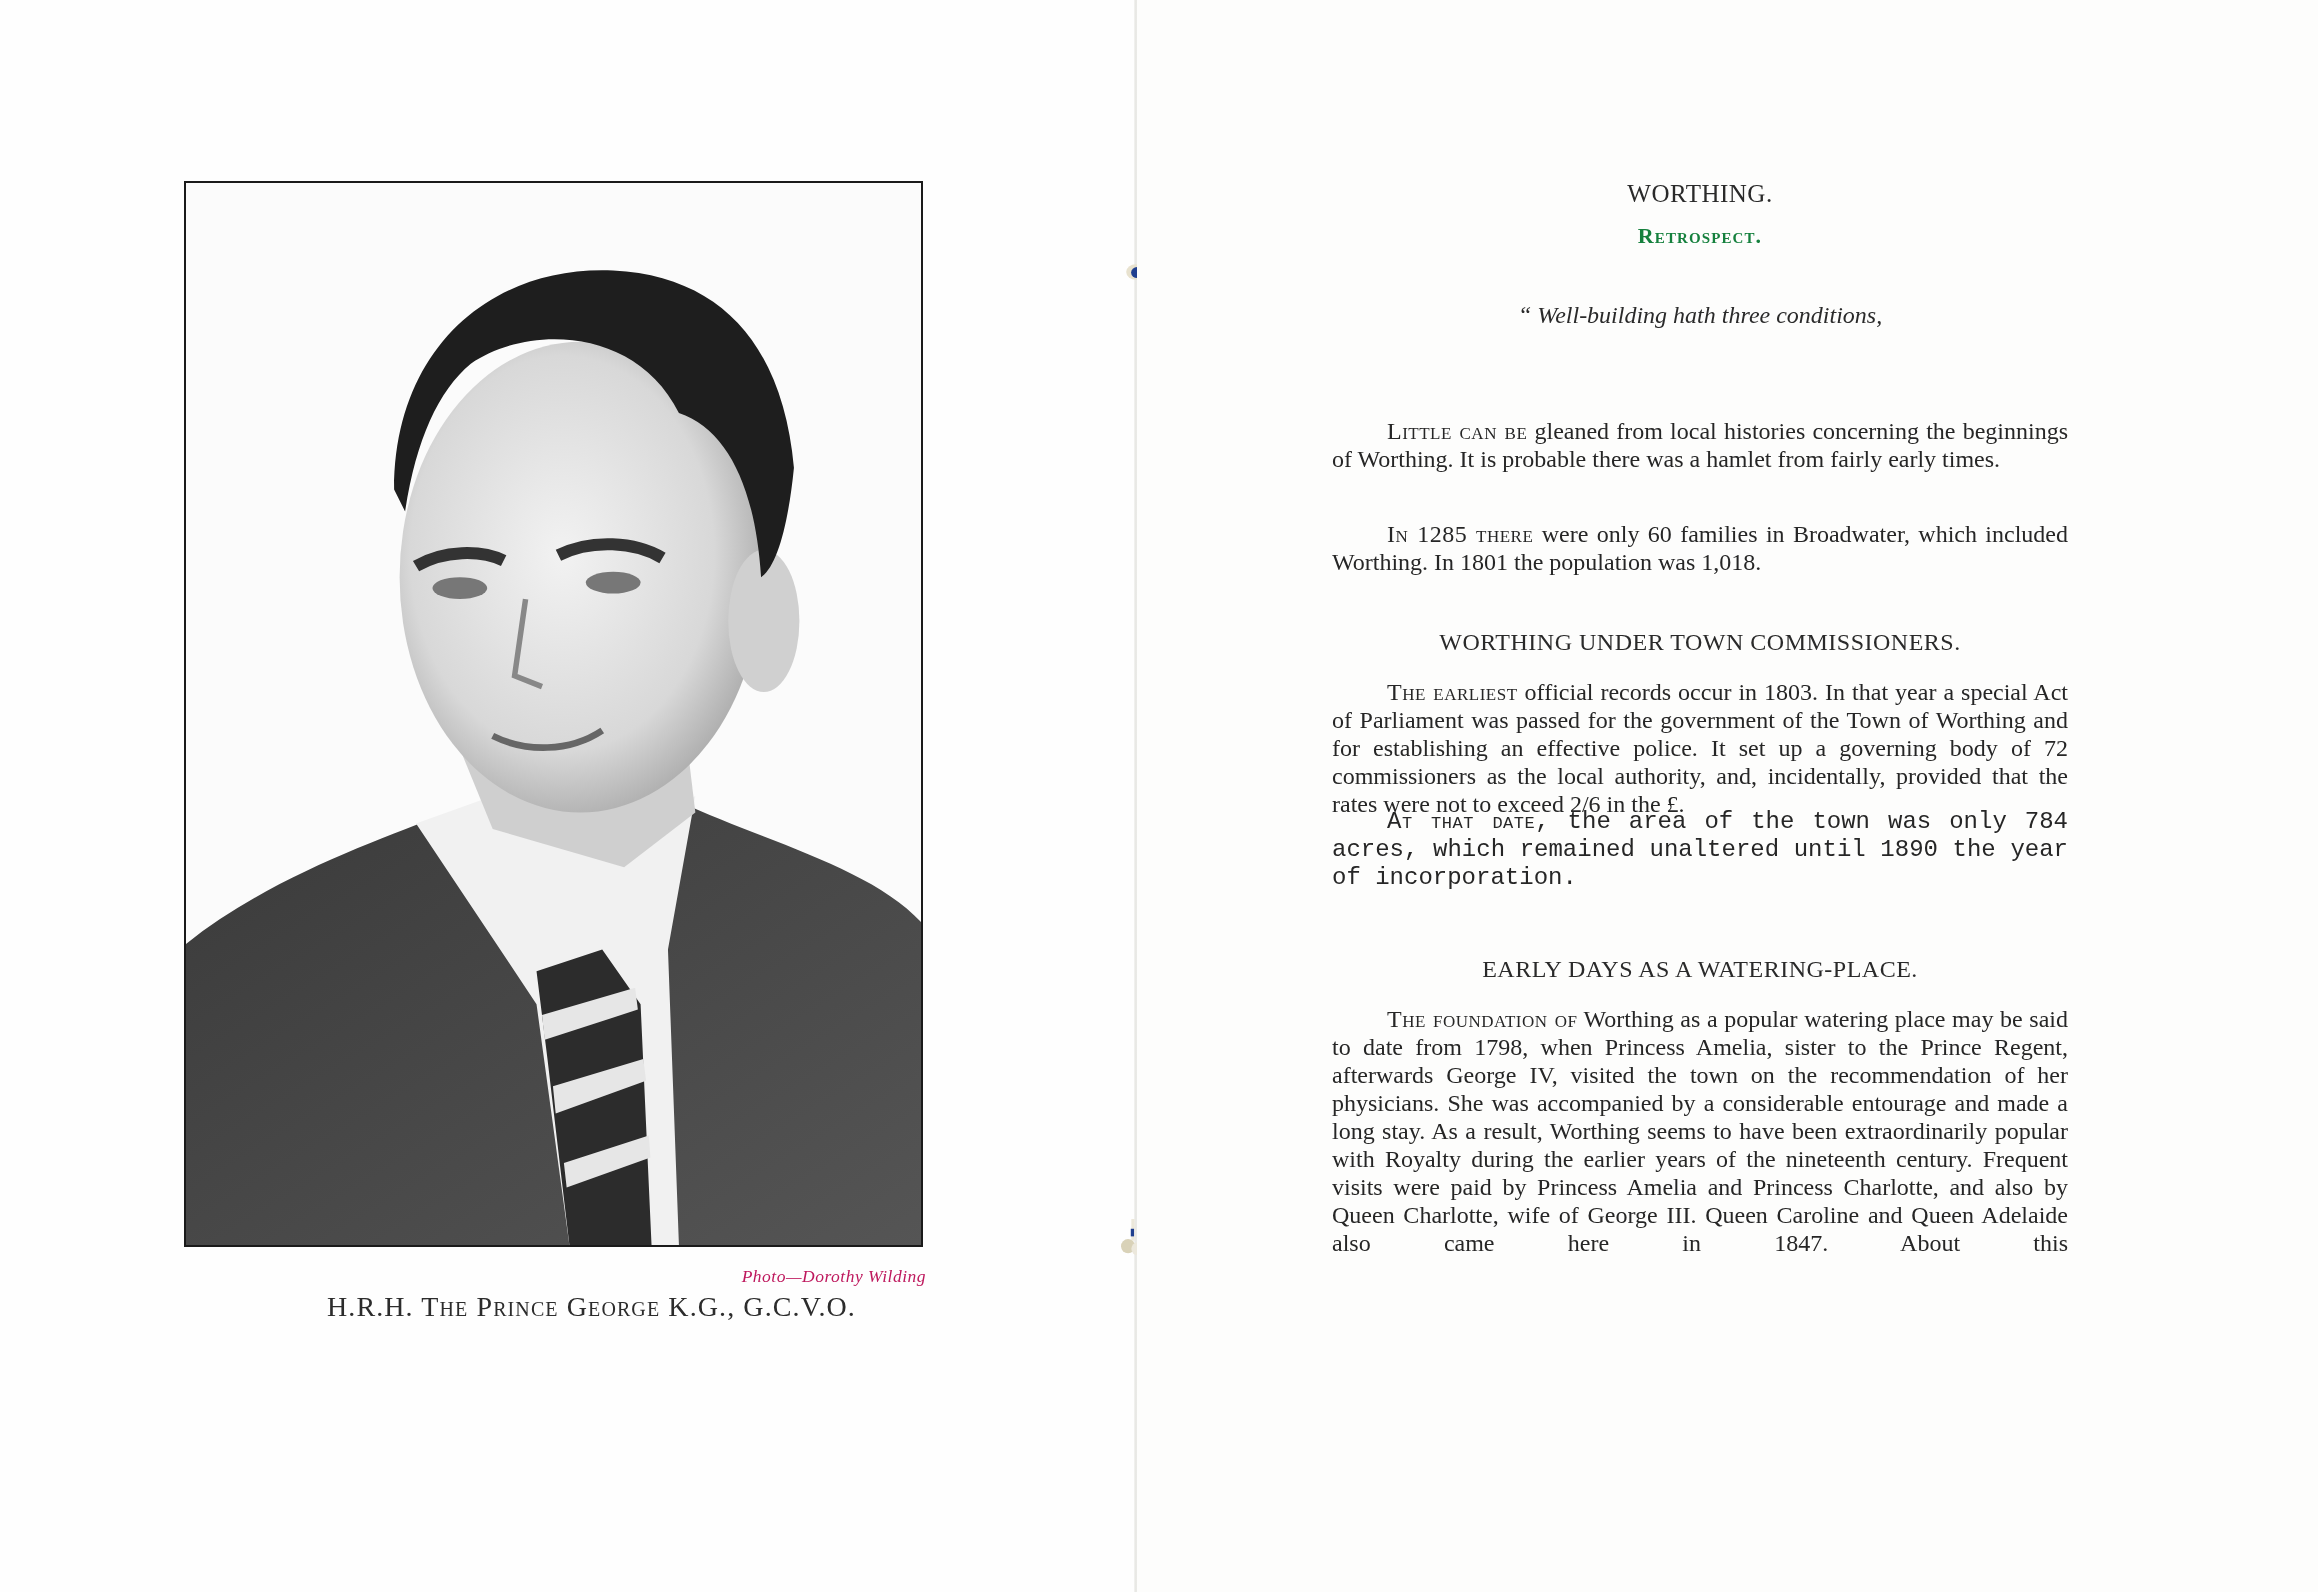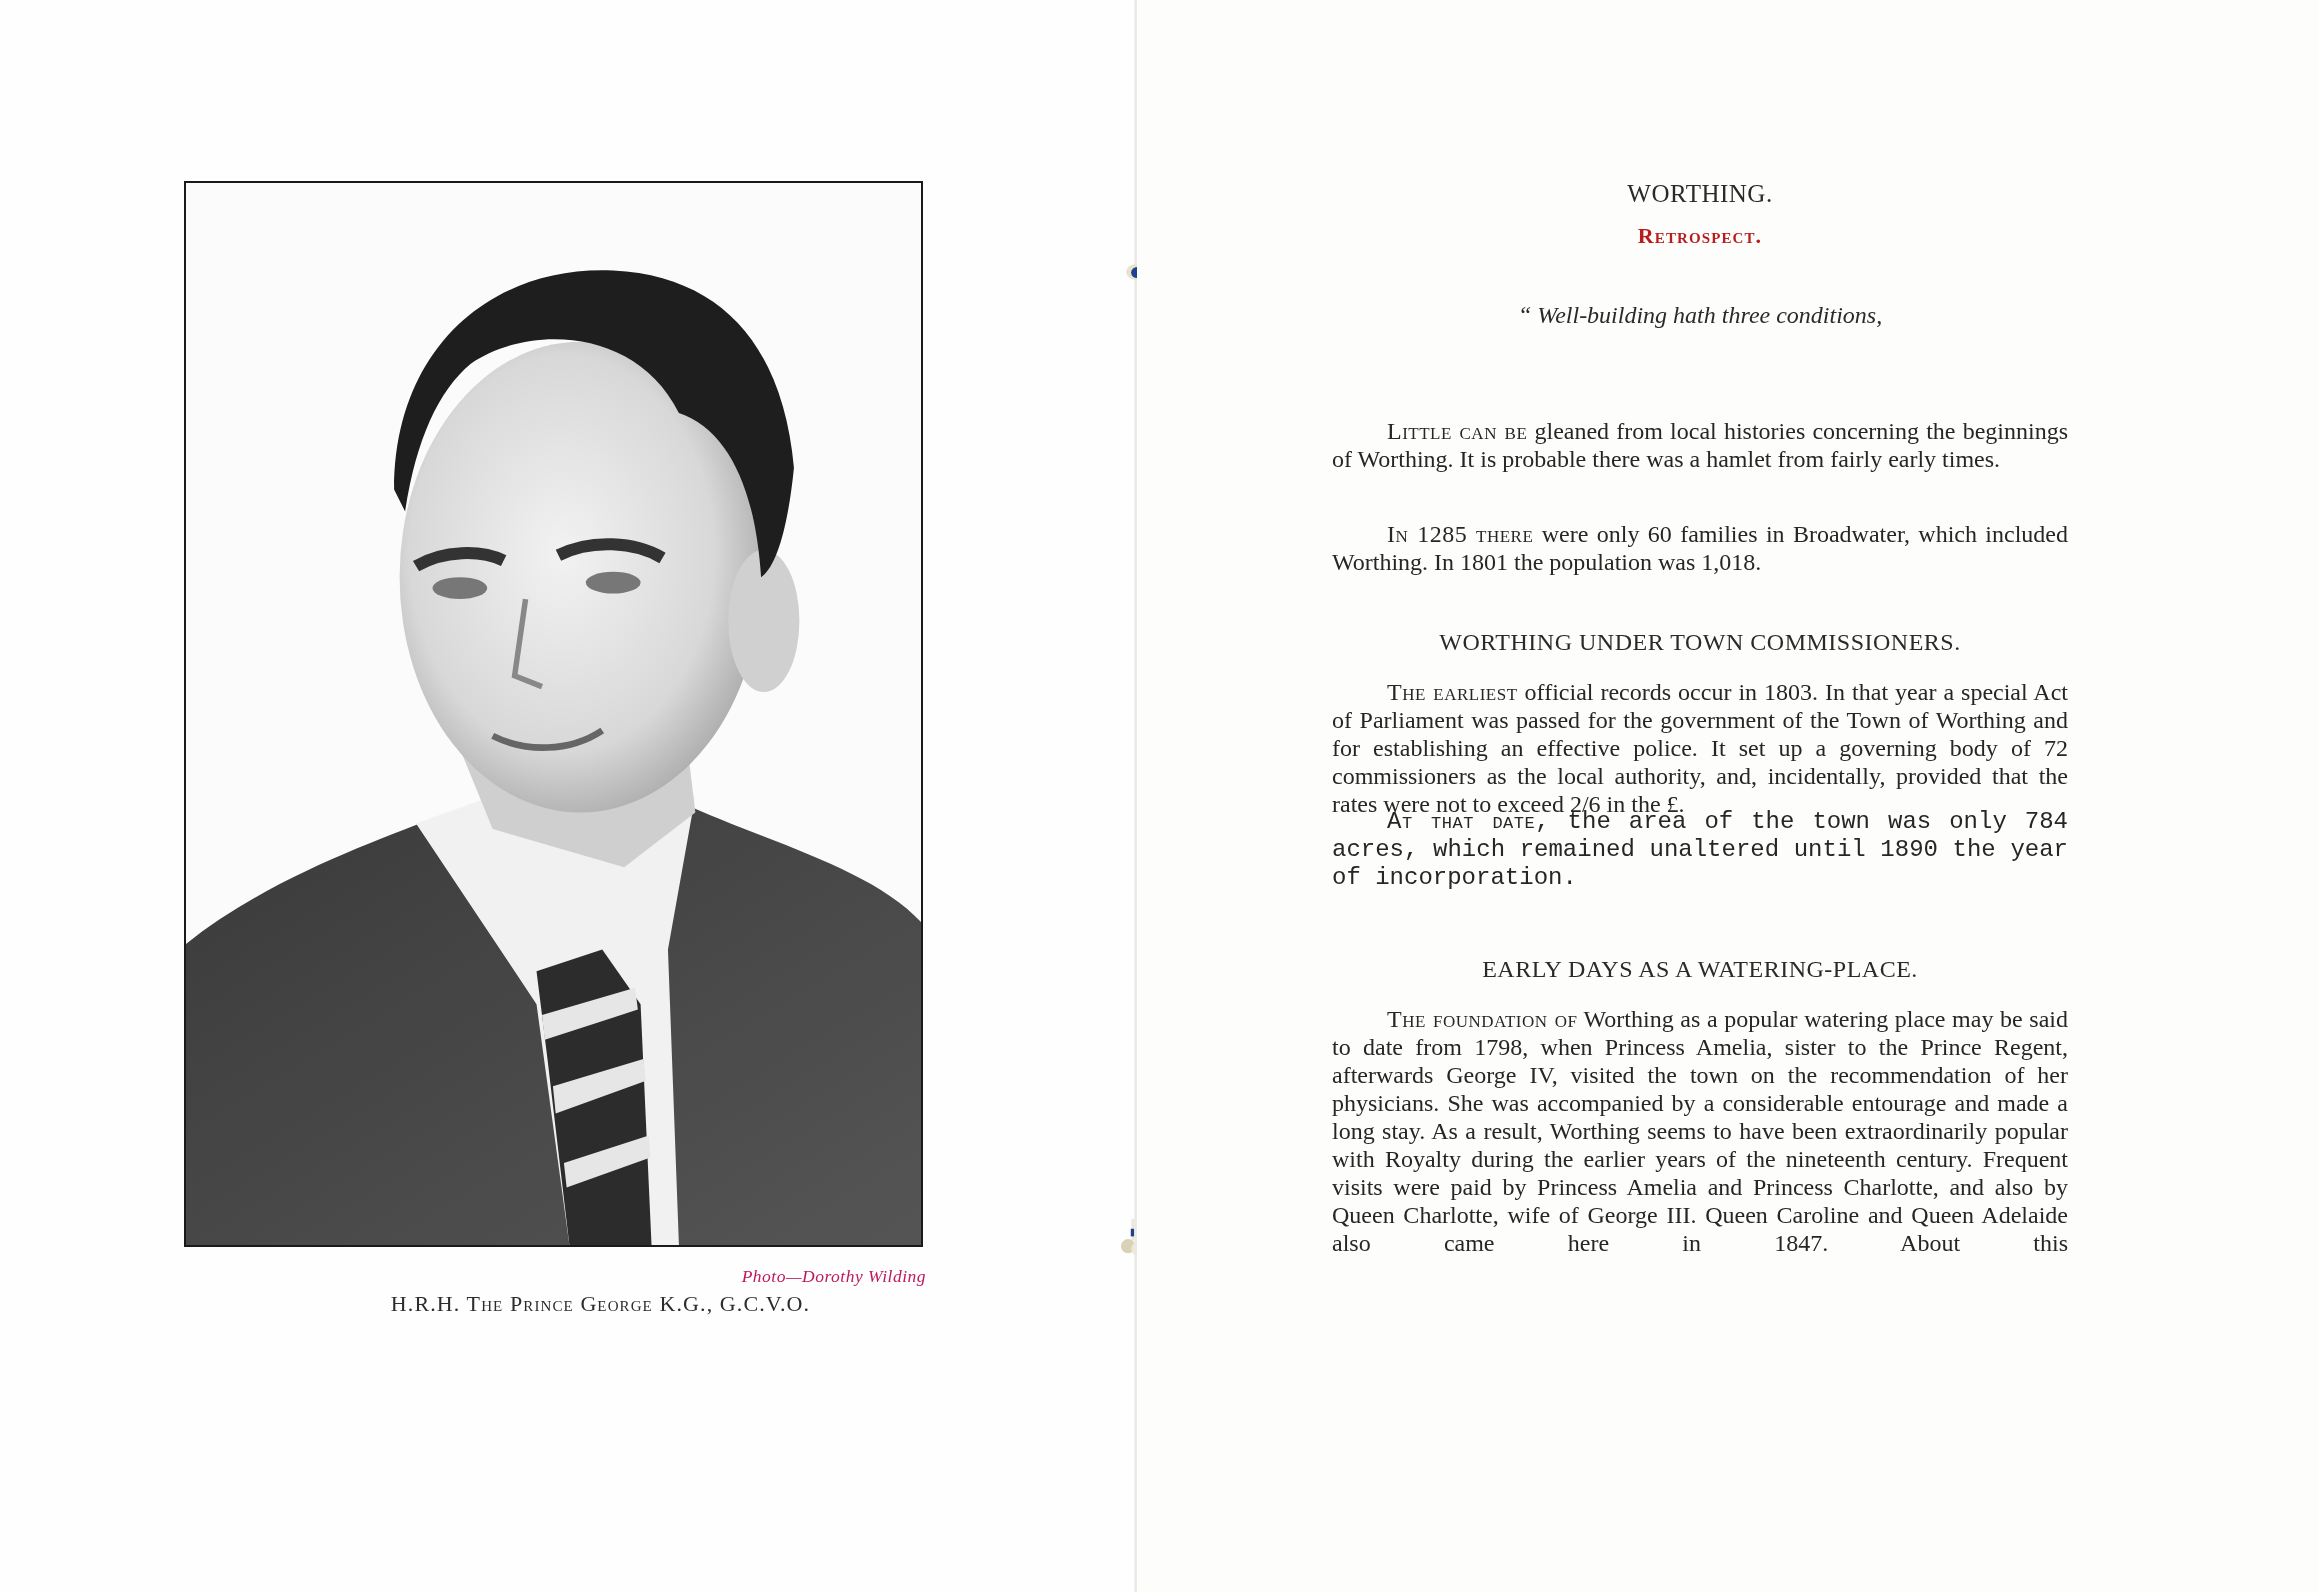--- a/index.html
+++ b/index.html
@@ -23,31 +23,31 @@
     position: absolute; left: 184px; top: 181px; width: 739px; height: 1066px;
     border: 2.7px solid #1a1a1a; box-sizing: border-box; background: #fff; overflow: hidden;
   }
   .photo-frame svg { display: block; width: 100%; height: 100%; }
   .photo-credit {
     position: absolute; left: 602px; top: 1266px; width: 324px; text-align: right;
     font-style: italic; font-size: 17.5px; letter-spacing: 0.5px; color: #be185d;
   }
   .photo-caption {
     position: absolute; left: 327px; top: 1291px; width: 547px;
-    font-size: 22px; letter-spacing: 1.1px; color: #2c2c2c; font-variant: small-caps; text-align: center;
+    font-size: 28px; letter-spacing: 1.1px; color: #2c2c2c; font-variant: small-caps;
   }
 
   
   .col { position: absolute; left: 1332px; width: 736px; }
   .heading {
     text-align: center; font-size: 25px; letter-spacing: 0.5px; color: #2a2a2a;
     font-weight: normal; margin: 0;
   }
   .subheading {
-    text-align: center; font-size: 22px; font-variant: small-caps; letter-spacing: 1.1px; color: #b91c1c;
+    text-align: center; font-size: 22px; font-variant: small-caps; letter-spacing: 1.1px; color: #15803d;
     margin: 0;
   }
   .epigraph { font-style: italic; font-size: 24px; line-height: 28.4px; color: #2a2a2a; }
   .epigraph .l1 { padding-left: 186px; }
   .epigraph .l2 { padding-left: 211px; }
   .epigraph .attr { text-align: right; }
   .para {
     font-size: 24px; line-height: 28px; text-align: justify; text-align-last: left;
     color: #262626; margin: 0; text-indent: 55px;
   }

